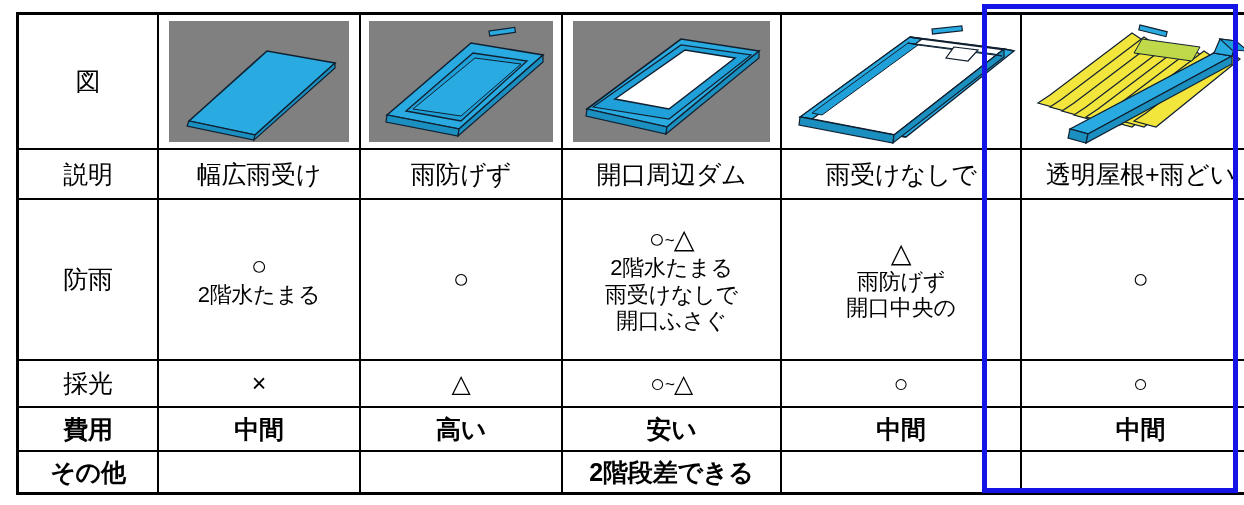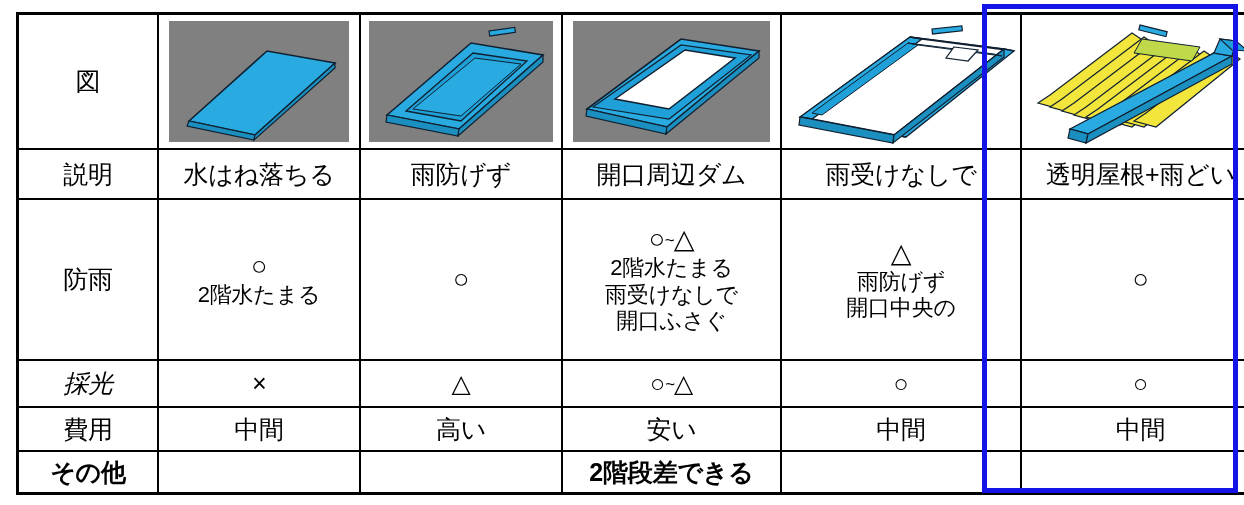--- a/index.html
+++ b/index.html
@@ -26,22 +26,22 @@
     vertical-align:middle;
     padding:0;
     font-size:25px;
     line-height:1.22;
     letter-spacing:-0.2px;
     background:#fff;
   }
   table.cmp tr.r-fig td{height:133px;}
   table.cmp tr.r-desc td{height:48px;}
   table.cmp tr.r-rain td{height:159px;}
-  table.cmp tr.r-light td{height:45px;font-style:italic;}
-  table.cmp tr.r-cost td{height:42px;}
+  table.cmp tr.r-light td{height:45px;}
+  table.cmp tr.r-cost td{height:42px;font-weight:bold;}
   table.cmp tr.r-other td{height:40px;font-weight:bold;}
 
   
   table.cmp{border:3px solid #000;}
   table.cmp tr:first-child td{border-top-width:3px;}
   table.cmp tr:last-child td{border-bottom-width:3px;}
   table.cmp td:first-child{border-left-width:3px;}
   table.cmp td:last-child{border-right-width:3px;}
 
   .rowhead{font-size:26px;}
@@ -164,21 +164,21 @@
             <polygon points="192,36 210,39 214,24 198,22" fill="#29ABE2" stroke="#102030" stroke-width="1.2"></polygon>
             <polygon points="198,22 214,24 226,34 210,33" fill="#1FA0D8" stroke="#102030" stroke-width="1.1"></polygon>
             <rect x="118" y="8" width="28" height="5" transform="rotate(14 118 8)" fill="#29ABE2" stroke="#102030" stroke-width="1.2"></rect>
           </svg>
         </span>
       </td>
     </tr>
 
     <tr class="r-desc">
       <td class="rowhead">説明</td>
-      <td>水はね落ちる</td>
+      <td>幅広雨受け</td>
       <td>雨防げず</td>
       <td>開口周辺ダム</td>
       <td>雨受けなしで</td>
       <td>透明屋根+雨どい</td>
     </tr>
 
     <tr class="r-rain">
       <td class="rowhead">防雨</td>
 
       <td>

